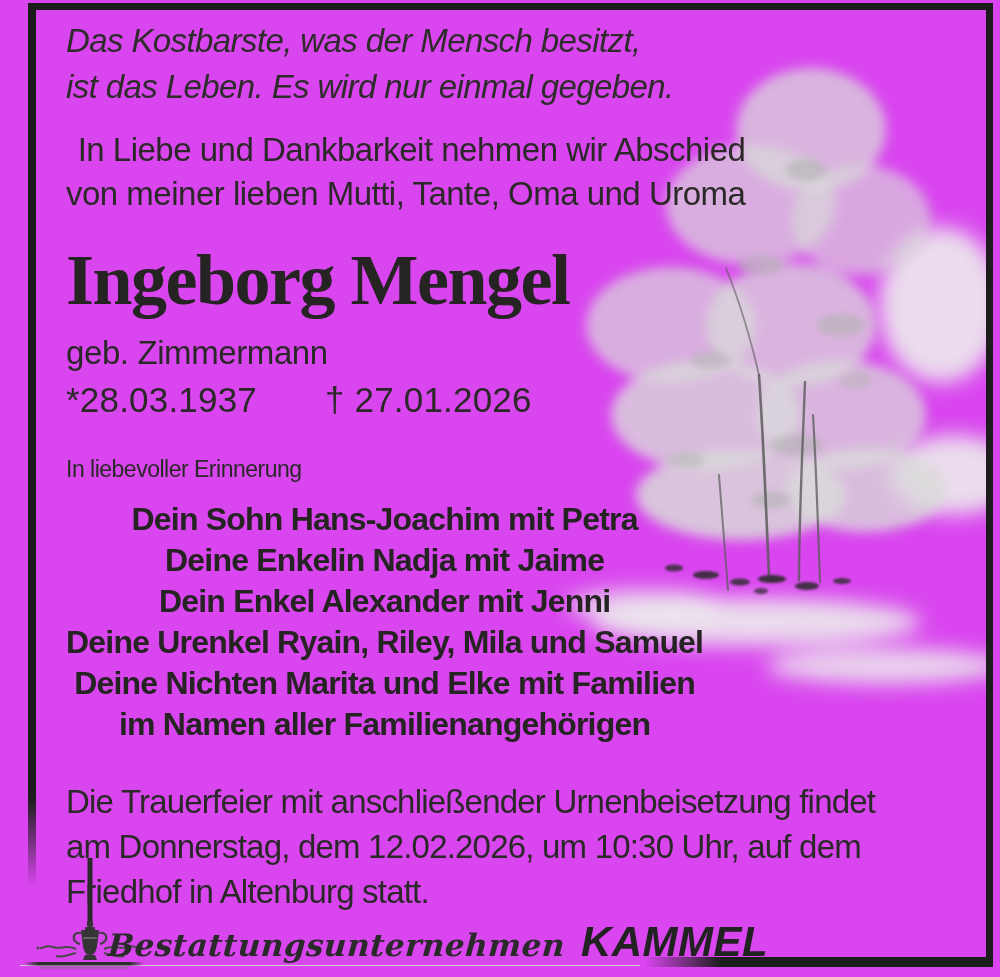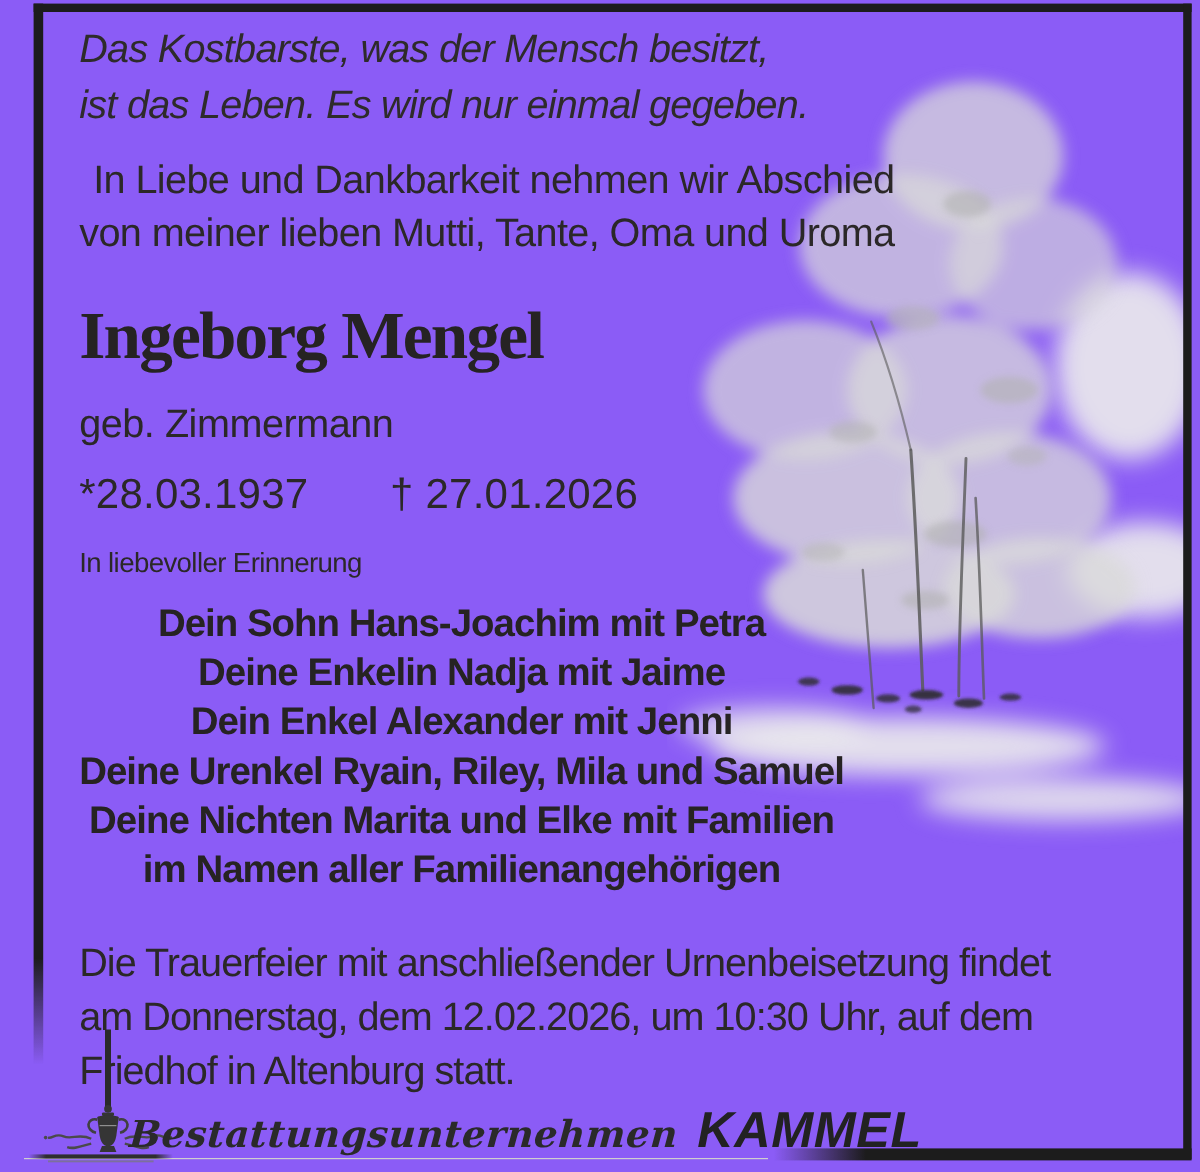--- a/index.html
+++ b/index.html
@@ -4,21 +4,21 @@
 <style>
   * { margin: 0; padding: 0; box-sizing: border-box; }
   html, body { background: #ffffff; }
   body {
     width: 1000px; height: 977px;
     position: relative;
     overflow: hidden;
     font-family: "Liberation Sans", sans-serif;
     color: #2b2828;
   }
-  .page { position: absolute; inset: 0; background: #8b5cf6; }
+  .page { position: absolute; inset: 0; background: #d946ef; }
 
   
   .frame-top    { position: absolute; left: 28px; top: 3px; width: 965px; height: 7px; background: #1c1c1c; z-index: 3; }
   .frame-right  { position: absolute; left: 986px; top: 3px; width: 7px; height: 963px; background: #1c1c1c; z-index: 3; }
   .frame-left   { position: absolute; left: 28px; top: 3px; width: 8px; height: 884px; z-index: 3;
                   background: linear-gradient(to bottom, #1c1c1c 0%, #1c1c1c 90%, rgba(28,28,28,0) 100%); }
   .frame-bottom { position: absolute; left: 645px; top: 957px; width: 348px; height: 10px; z-index: 3;
                   background: linear-gradient(to right, rgba(28,28,28,0) 0%, #1c1c1c 22%, #1c1c1c 100%); }
 
   
@@ -28,25 +28,25 @@
   .content { position: absolute; inset: 0; z-index: 2; }
   .content > div { position: absolute; left: 66px; }
   .quote {
     top: 18px; font-size: 33px; line-height: 46px;
     font-style: italic; letter-spacing: -0.6px; color: #2e2b2b;
   }
   .intro { top: 128px; font-size: 33px; line-height: 44px; letter-spacing: -0.5px; text-align: right; }
   .deceased-name {
     top: 232px;
     font-family: "Liberation Serif", serif;
-    font-weight: 700; font-size: 56px; line-height: 96px;
+    font-weight: 700; font-size: 72px; line-height: 96px;
     letter-spacing: -1.5px; color: #262323;
   }
   .maiden { top: 334px; font-size: 33px; letter-spacing: -0.4px; }
-  .dates  { top: 392px; font-size: 35px; letter-spacing: 0.2px; }
+  .dates  { top: 380px; font-size: 35px; letter-spacing: 0.2px; }
   .dates .death { margin-left: 58px; }
   .memory { top: 456px; font-size: 23px; letter-spacing: -0.5px; }
   .mourners { top: 499px; font-size: 32px; line-height: 41px; font-weight: 700; letter-spacing: -0.8px; color: #262323; text-align: center; }
   .funeral  { top: 779px; font-size: 33px; line-height: 45px; letter-spacing: -0.8px; }
 
   
   .banner { position: absolute; left: 0; top: 850px; width: 700px; height: 127px; z-index: 4; }
   .banner-rule { position: absolute; left: 20px; top: 115px; width: 620px; height: 1px; background: #cfcfcf; }
   .logo { position: absolute; left: 16px; top: 4px; }
   .banner-text {

